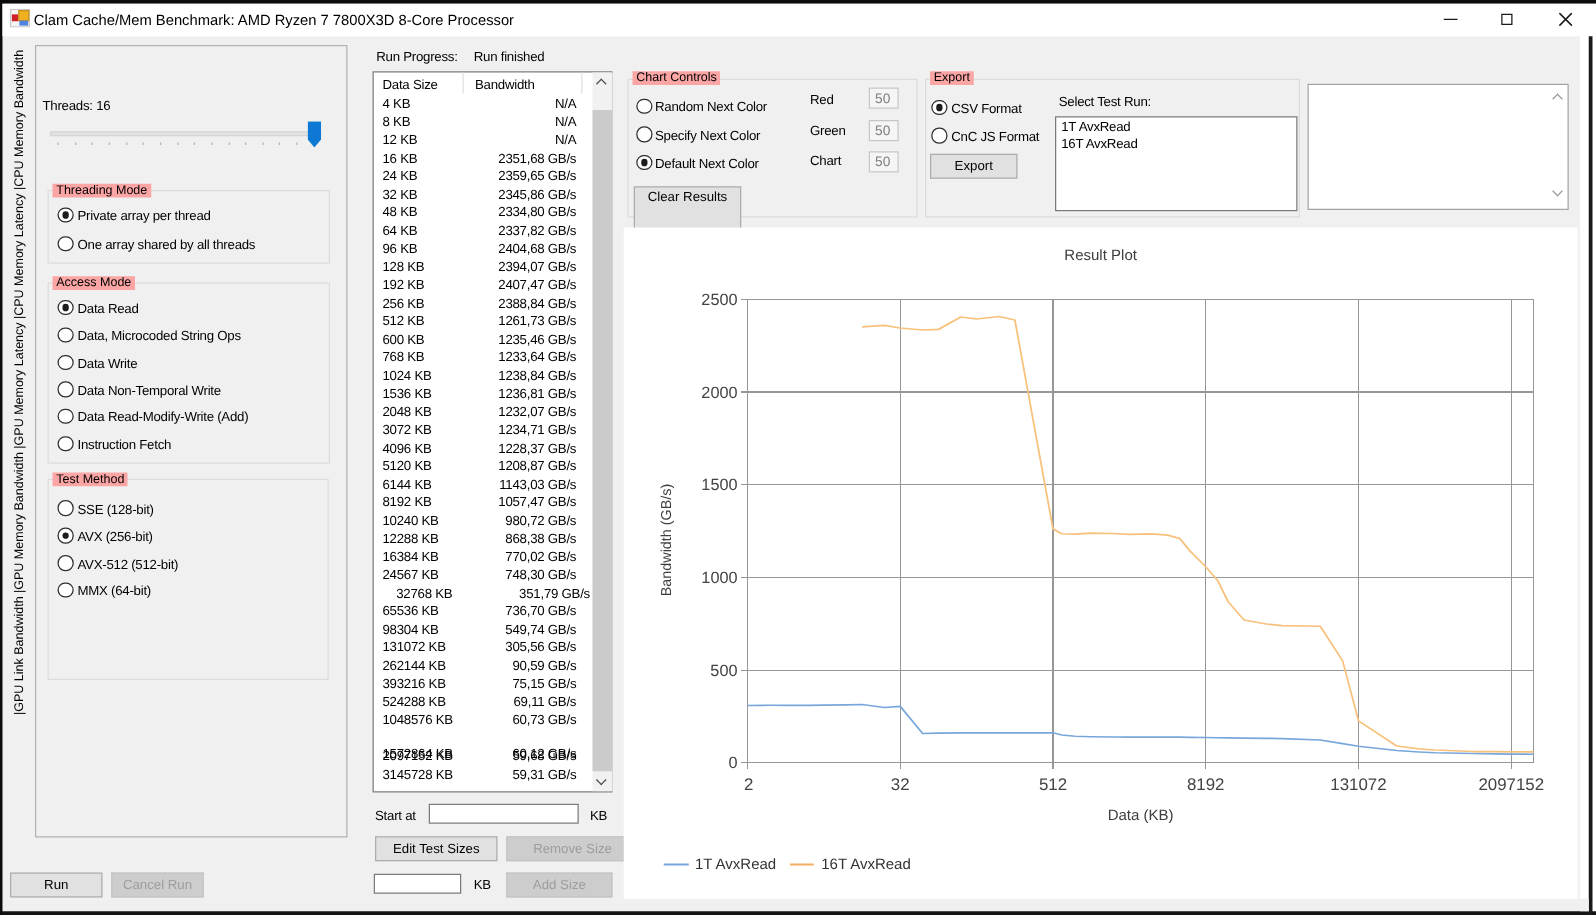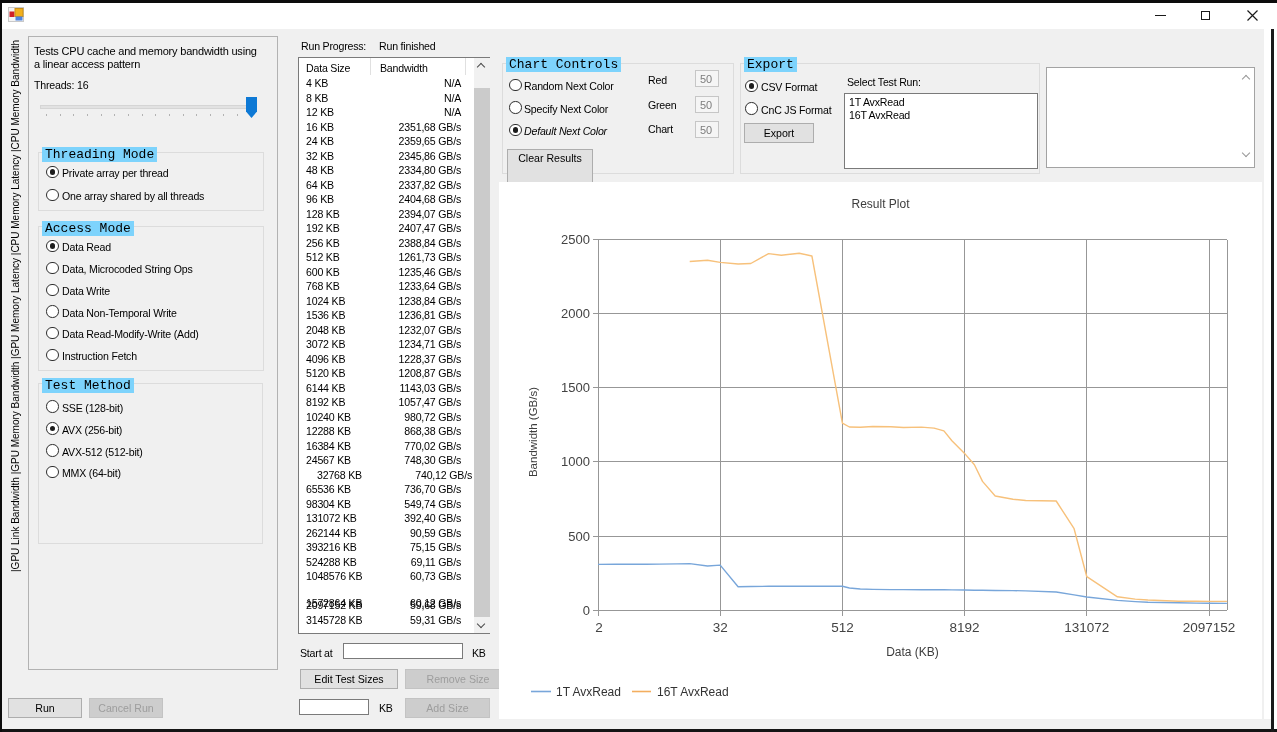--- a/index.html
+++ b/index.html
@@ -7,22 +7,22 @@
   font-family:"Liberation Sans", sans-serif; }
 #win { position:absolute; left:0; top:0; width:1277px; height:732px; }
 .abs { position:absolute; }
 .t11 { font-size:10.6px; color:#000; line-height:12.5px; white-space:nowrap; letter-spacing:-0.2px; }
 .btn { position:absolute; background:#e1e1e1; border:1px solid #adadad;
   font-size:10.6px; color:#000; text-align:center; }
 .btnd { position:absolute; background:#cdcdcd; border:1px solid #c3c3c3;
   font-size:10.6px; color:#9d9d9d; text-align:center; }
 .tb { position:absolute; background:#fff; border:1px solid #7a7a7a; }
 .grp { position:absolute; border:1px solid #dcdcdc; }
-.grplab { position:absolute; background:#7dd3fc; font-size:13px; color:#000;
-  padding:0 3px; white-space:nowrap;font-family:Liberation Mono, monospace; }
+.grplab { position:absolute; background:#fca5a5; font-size:10px; color:#000;
+  padding:0 3px; white-space:nowrap; }
 .radio { position:absolute; width:12.5px; height:12.5px; border:1px solid #2e2e2e;
   border-radius:50%; background:#fff; }
 .radio.sel::after { content:""; position:absolute; left:2.6px; top:2.6px;
   width:5.5px; height:5.5px; border-radius:50%; background:#1c1c1c; }
 .chev { position:absolute; width:7px; height:7px; }
 .chev::before { content:""; position:absolute; left:0; top:0; width:5px; height:5px;
   border-left:1.5px solid #4b4b4b; border-top:1.5px solid #4b4b4b; }
 .chev.up::before { transform:rotate(45deg); }
 .chev.dn::before { transform:rotate(-135deg); top:-2px; }
 .chev.lt::before { border-color:#979797; }
@@ -43,31 +43,31 @@
   <div class="abs" style="left:1271px;top:28px;width:3px;height:704px;background:#1a1a1a;"></div>
   <div class="abs" style="left:1264px;top:719px;width:7px;height:10px;background:#f0f0f0;"></div>
 
   <div class="abs" style="left:2px;top:2.5px;width:1275px;height:26.5px;background:#fff;"></div>
   <svg class="abs" style="left:8px;top:7px;" width="16" height="15" viewBox="0 0 16 15">
     <rect x="0.5" y="0.5" width="15" height="14" fill="#f4f4f4" stroke="#c9c9c9"></rect>
     <rect x="1.5" y="4.5" width="5" height="5.5" fill="#cf2029"></rect>
     <rect x="7" y="1.5" width="8" height="8" fill="#f1b01e" stroke="#c98f1b" stroke-width="1"></rect>
     <rect x="7.5" y="9.5" width="7" height="4" fill="#4e84e0"></rect>
   </svg>
+  <div class="abs" style="left:27px;top:9px;font-size:11.8px;color:#000;">Clam Cache/Mem Benchmark: AMD Ryzen 7 7800X3D 8-Core Processor</div>
   <div class="abs" style="left:1155px;top:14.5px;width:11px;height:1.2px;background:#1a1a1a;"></div>
   <div class="abs" style="left:1201px;top:10.5px;width:9px;height:9px;border:1.2px solid #1a1a1a;"></div>
   <svg class="abs" style="left:1247px;top:9.5px;" width="11" height="11" viewBox="0 0 11 11">
     <path d="M0.5,0.5 L10.5,10.5 M10.5,0.5 L0.5,10.5" stroke="#1a1a1a" stroke-width="1.2"></path>
   </svg>
 
   <div class="abs" style="left:10px;top:572px;width:540px;font-size:10px;color:#000;
     transform:rotate(-90deg);transform-origin:0 0;white-space:nowrap;">|GPU Link Bandwidth&nbsp;|GPU Memory Bandwidth&nbsp;|GPU Memory Latency&nbsp;|CPU Memory Latency&nbsp;|CPU Memory Bandwidth</div>
 
   <div class="abs" style="left:28px;top:36px;width:250px;height:634px;border:1px solid #b2b2b2;"></div>
-  <div class="abs t11" style="left:34px;top:45px;font-size:11px;">Tests CPU cache and memory bandwidth using<br>a linear access pattern</div>
   <div class="abs t11" style="left:34px;top:79px;">Threads: 16</div>
 
   <div class="abs" style="left:40px;top:104.5px;width:217px;height:4px;background:#e2e2e2;border:1px solid #d5d5d5;"></div>
   <div id="ticks">
       <div class="abs" style="left:46px;top:114px;width:1px;height:2px;background:#b2b2b2;"></div>
       <div class="abs" style="left:59.65px;top:114px;width:1px;height:2px;background:#b2b2b2;"></div>
       <div class="abs" style="left:73.3px;top:114px;width:1px;height:2px;background:#b2b2b2;"></div>
       <div class="abs" style="left:86.95px;top:114px;width:1px;height:2px;background:#b2b2b2;"></div>
       <div class="abs" style="left:100.6px;top:114px;width:1px;height:2px;background:#b2b2b2;"></div>
       <div class="abs" style="left:114.25px;top:114px;width:1px;height:2px;background:#b2b2b2;"></div>
@@ -236,33 +236,33 @@
       <div class="row" style="top:438px;">
         <span class="a">16384 KB</span>
         <span class="b">770,02 GB/s</span>
       </div>
       <div class="row" style="top:452.5px;">
         <span class="a">24567 KB</span>
         <span class="b">748,30 GB/s</span>
       </div>
       <div class="row" style="top:467px;margin-left:11px;">
         <span class="a">32768 KB</span>
-        <span class="b">740,12 GB/s</span>
+        <span class="b">351,79 GB/s</span>
       </div>
       <div class="row" style="top:481.5px;">
         <span class="a">65536 KB</span>
         <span class="b">736,70 GB/s</span>
       </div>
       <div class="row" style="top:496px;">
         <span class="a">98304 KB</span>
         <span class="b">549,74 GB/s</span>
       </div>
       <div class="row" style="top:510.5px;">
         <span class="a">131072 KB</span>
-        <span class="b">392,40 GB/s</span>
+        <span class="b">305,56 GB/s</span>
       </div>
       <div class="row" style="top:525px;">
         <span class="a">262144 KB</span>
         <span class="b">90,59 GB/s</span>
       </div>
       <div class="row" style="top:539.5px;">
         <span class="a">393216 KB</span>
         <span class="b">75,15 GB/s</span>
       </div>
       <div class="row" style="top:554px;">
@@ -301,21 +301,21 @@
   <div class="abs t11" style="left:379px;top:702px;">KB</div>
   <div class="btnd" style="left:405px;top:698px;width:85px;height:20px;line-height:18px;">Add Size</div>
 
   <div class="grp" style="left:502px;top:63px;width:232px;height:111px;"></div>
   <div class="grplab" style="left:506px;top:57px;">Chart Controls</div>
   <div class="radio" style="left:509px;top:78.5px;"></div>
   <div class="abs t11" style="left:524px;top:80px;">Random Next Color</div>
   <div class="radio" style="left:509px;top:101px;"></div>
   <div class="abs t11" style="left:524px;top:102.5px;">Specify Next Color</div>
   <div class="radio sel" style="left:509px;top:123.5px;"></div>
-  <div class="abs t11" style="left:524px;top:125px;font-style:italic;">Default Next Color</div>
+  <div class="abs t11" style="left:524px;top:125px;">Default Next Color</div>
   <div class="abs t11" style="left:648px;top:73.5px;">Red</div>
   <div class="abs t11" style="left:648px;top:98.5px;">Green</div>
   <div class="abs t11" style="left:648px;top:123px;">Chart</div>
   <div class="abs" style="left:695px;top:70px;width:24px;height:17px;background:#f5f5f5;border:1px solid #c6c6c6;font-size:11px;color:#7d7d7d;padding:2px 0 0 4px;">50</div>
   <div class="abs" style="left:695px;top:95.5px;width:24px;height:17px;background:#f5f5f5;border:1px solid #c6c6c6;font-size:11px;color:#7d7d7d;padding:2px 0 0 4px;">50</div>
   <div class="abs" style="left:695px;top:120.5px;width:24px;height:17px;background:#f5f5f5;border:1px solid #c6c6c6;font-size:11px;color:#7d7d7d;padding:2px 0 0 4px;">50</div>
   <div class="btn" style="left:507px;top:149px;width:86px;height:36px;line-height:17px;">Clear Results</div>
 
   <div class="grp" style="left:740px;top:63px;width:300px;height:111px;"></div>
   <div class="grplab" style="left:744px;top:57px;">Export</div>

